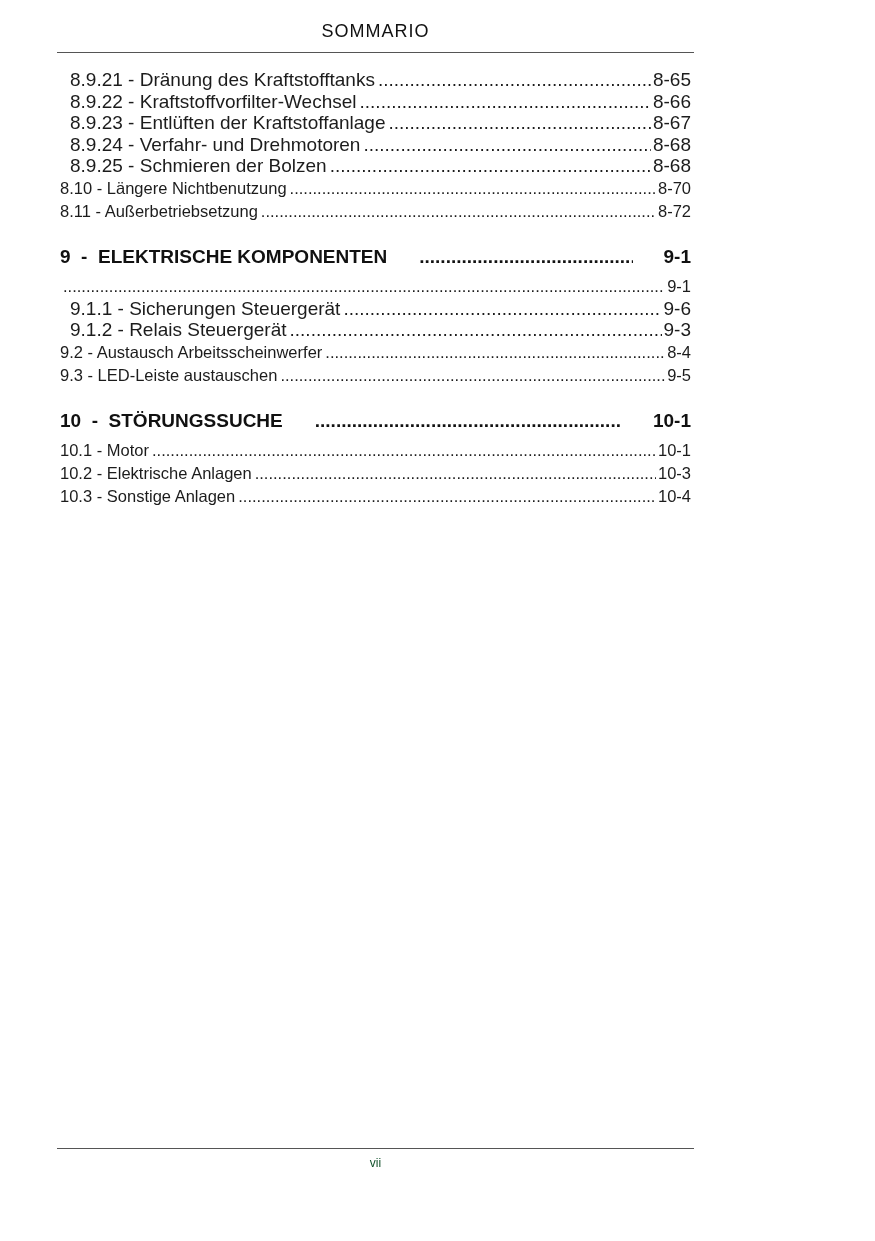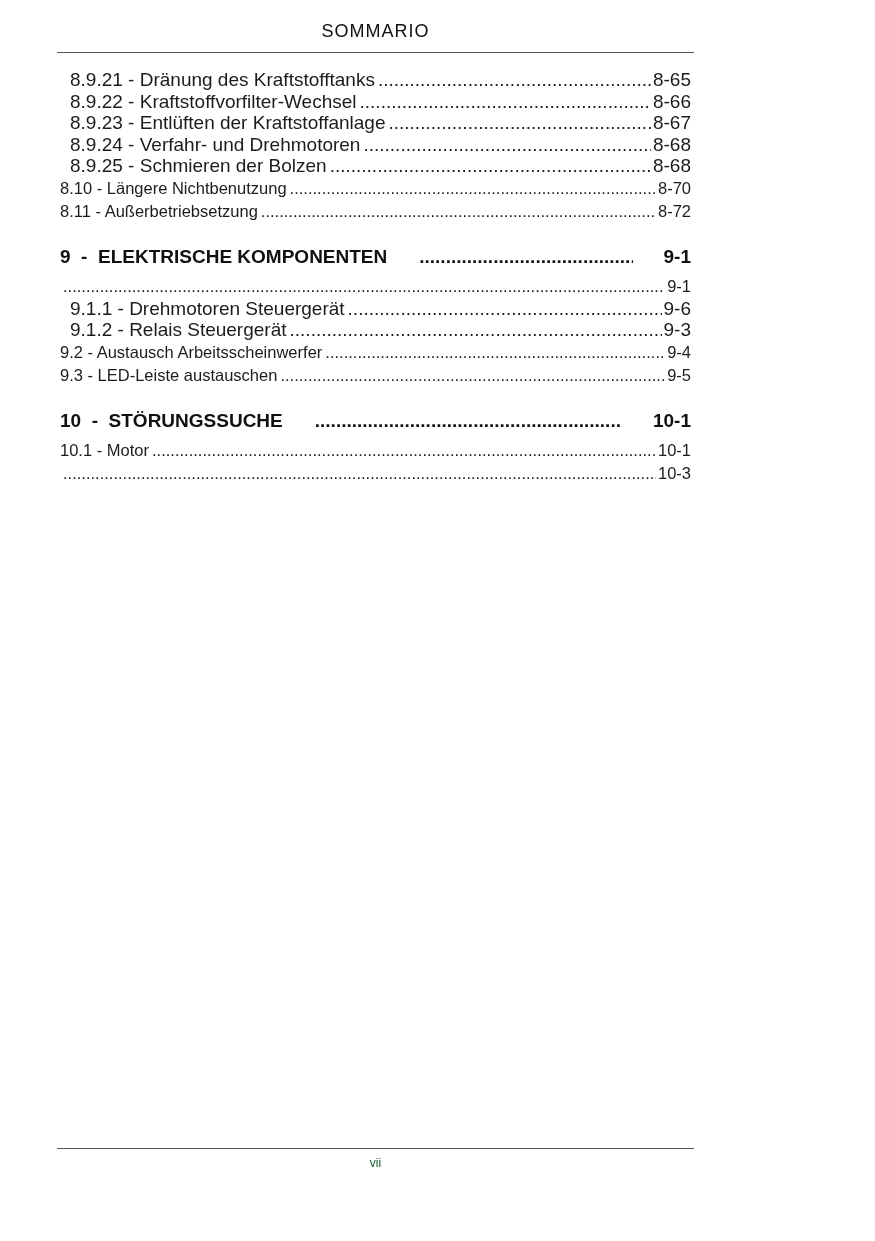--- a/index.html
+++ b/index.html
@@ -142,35 +142,35 @@
       <span class="leader"></span>
       <span class="toc-page">9-1</span>
     </div>
 
     <div class="toc-row lvl2">
       <span class="leader"></span>
       <span class="toc-page">9-1</span>
     </div>
 
     <div class="toc-row lvl3">
-      <span class="toc-label">9.1.1 - Drehmotoren Steuergerät</span>
+      <span class="toc-label">9.1.1 - Sicherungen Steuergerät</span>
       <span class="leader"></span>
       <span class="toc-page">9-6</span>
     </div>
 
     <div class="toc-row lvl3">
       <span class="toc-label">9.1.2 - Relais Steuergerät</span>
       <span class="leader"></span>
       <span class="toc-page">9-3</span>
     </div>
 
     <div class="toc-row lvl2">
       <span class="toc-label">9.2 - Austausch Arbeitsscheinwerfer</span>
       <span class="leader"></span>
-      <span class="toc-page">9-4</span>
+      <span class="toc-page">8-4</span>
     </div>
 
     <div class="toc-row lvl2">
       <span class="toc-label">9.3 - LED-Leiste austauschen</span>
       <span class="leader"></span>
       <span class="toc-page">9-5</span>
     </div>
 
     <div class="toc-row lvl1">
       <span class="toc-label">10  -  STÖRUNGSSUCHE</span>
@@ -178,24 +178,30 @@
       <span class="toc-page">10-1</span>
     </div>
 
     <div class="toc-row lvl2">
       <span class="toc-label">10.1 - Motor</span>
       <span class="leader"></span>
       <span class="toc-page">10-1</span>
     </div>
 
     <div class="toc-row lvl2">
+      <span class="toc-label">10.2 - Elektrische Anlagen</span>
       <span class="leader"></span>
       <span class="toc-page">10-3</span>
     </div>
 
+    <div class="toc-row lvl2">
+      <span class="toc-label">10.3 - Sonstige Anlagen</span>
+      <span class="leader"></span>
+      <span class="toc-page">10-4</span>
+    </div>
 
   </div>
 
   <div class="footer">
     <div class="footer-page">vii</div>
   </div>
 
 </div>
 
 </body></html>

